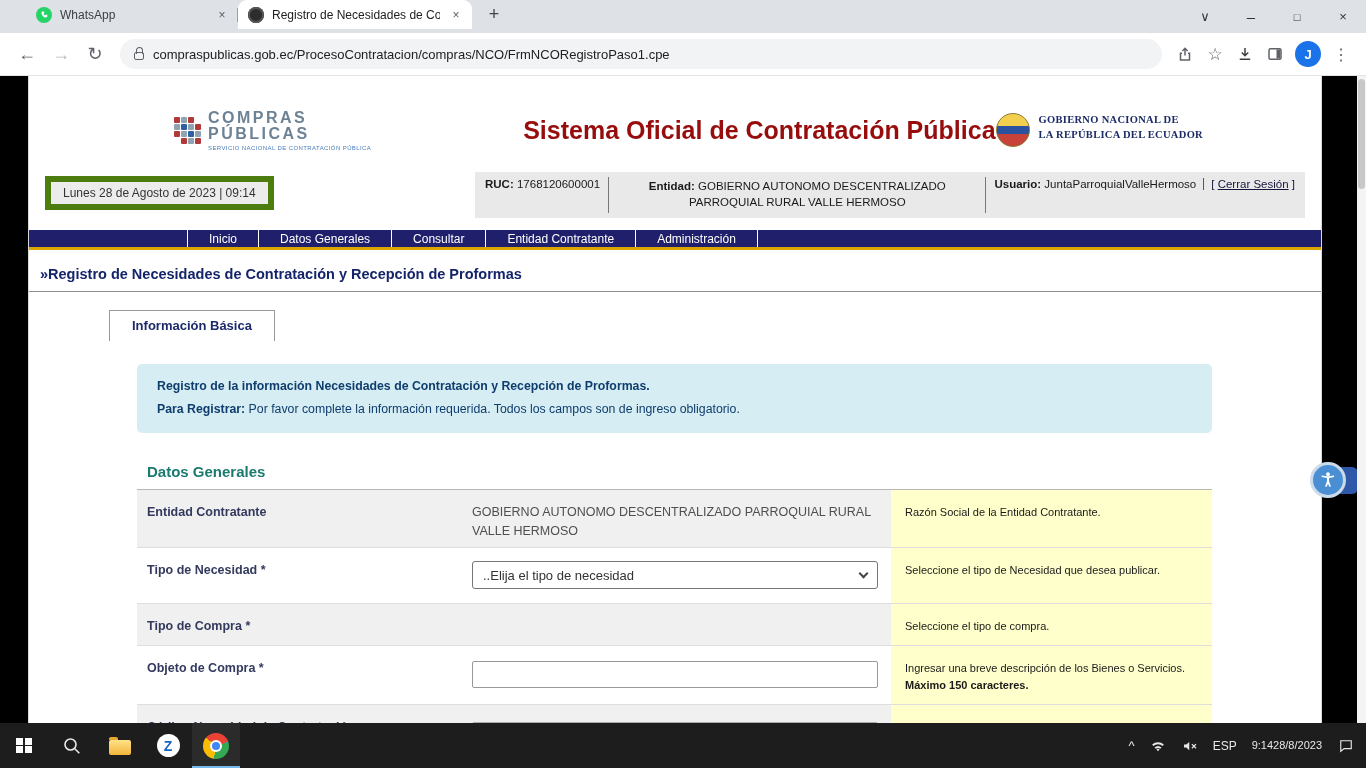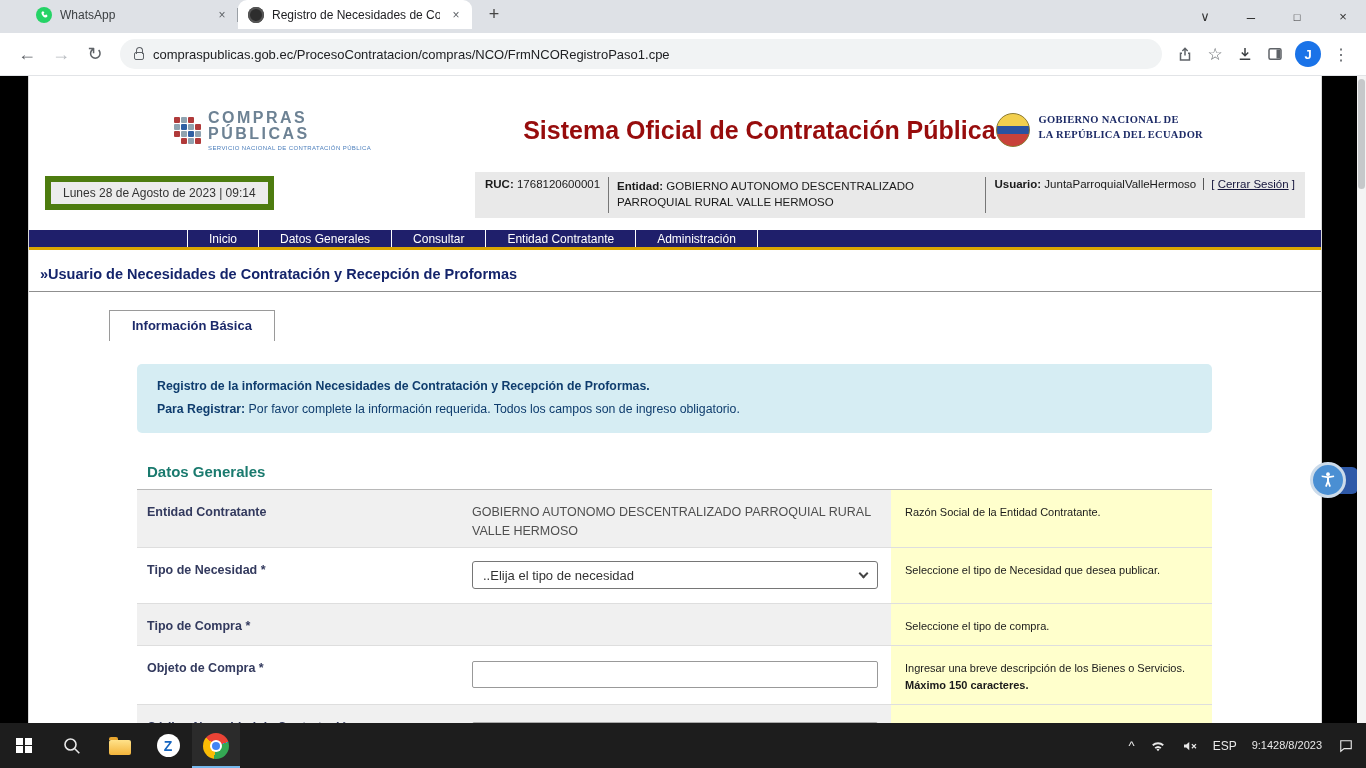--- a/index.html
+++ b/index.html
@@ -50,21 +50,21 @@
   .site-title{flex:1;text-align:right;font-size:25px;font-weight:bold;color:#970c0c}
   .gov{display:flex;gap:9px;margin-right:118px}
   .seal{width:34px;height:34px;border-radius:50%;border:1px solid #8c7a30;background:linear-gradient(180deg,#f2cf4e 0 38%,#2a52a0 38% 62%,#c8423a 62% 100%);flex:none}
   .gov-text{font-family:"Liberation Serif",serif;font-size:10.5px;font-weight:bold;color:#1c2a66;line-height:1.4;letter-spacing:.3px}
 
   .session{display:flex;justify-content:space-between;align-items:flex-start;padding:2px 16px 0}
   .datebox{background:#ececec;border:6px solid #4d7c0f;padding:4px 12px;font-size:12px;color:#333;margin-top:4px;white-space:nowrap}
   .sessbox{background:#e9e9e9;display:flex;align-items:flex-start;padding:5px 10px;width:830px;min-height:46px;font-size:11.5px;color:#1a1a1a;gap:8px}
   .sess-ruc{white-space:nowrap;padding-top:1px}
   .vsep{width:1px;background:#777;align-self:stretch}
-  .sess-entidad{flex:1;text-align:left;line-height:1.4;padding-top:1px}
+  .sess-entidad{flex:1;text-align:center;line-height:1.4;padding-top:1px}
   .sess-user{white-space:nowrap;padding-top:1px;display:flex;align-items:center;gap:7px}
   .txt-sep{display:inline-block;width:1px;height:12px;background:#555}
   .logout{font-weight:normal;color:#15153c;cursor:pointer}
   .logout .ul{text-decoration:underline}
 
   .mainnav{margin-top:12px;background:#1f1f6b;height:20px;display:flex;padding-left:158px;border-bottom:3px solid #d9a602}
   .mainnav .item{color:#fff;font-size:12px;display:flex;align-items:center;padding:0 21px;border-right:1px solid #fff;cursor:pointer;white-space:nowrap}
   .mainnav .item:first-child{border-left:1px solid #fff}
 
   .breadcrumb{margin-top:10px;padding:6px 11px 9px;font-size:14.5px;font-weight:bold;color:#14246b;border-bottom:1px solid #8f8f8f}
@@ -231,21 +231,21 @@
       </div>
 
       <div class="mainnav">
         <div class="item">Inicio</div>
         <div class="item">Datos Generales</div>
         <div class="item">Consultar</div>
         <div class="item">Entidad Contratante</div>
         <div class="item">Administración</div>
       </div>
 
-      <div class="breadcrumb">»Usuario de Necesidades de Contratación y Recepción de Proformas</div>
+      <div class="breadcrumb">»Registro de Necesidades de Contratación y Recepción de Proformas</div>
 
       <div class="sheet-tab">Información Básica</div>
 
       <div class="content">
         <div class="notice">
           <div class="b">Registro de la información Necesidades de Contratación y Recepción de Proformas.</div>
           <div><span class="b">Para Registrar:</span><span> Por favor complete la información requerida. Todos los campos son de ingreso obligatorio.</span></div>
         </div>
 
         <div class="section-h">Datos Generales</div>

